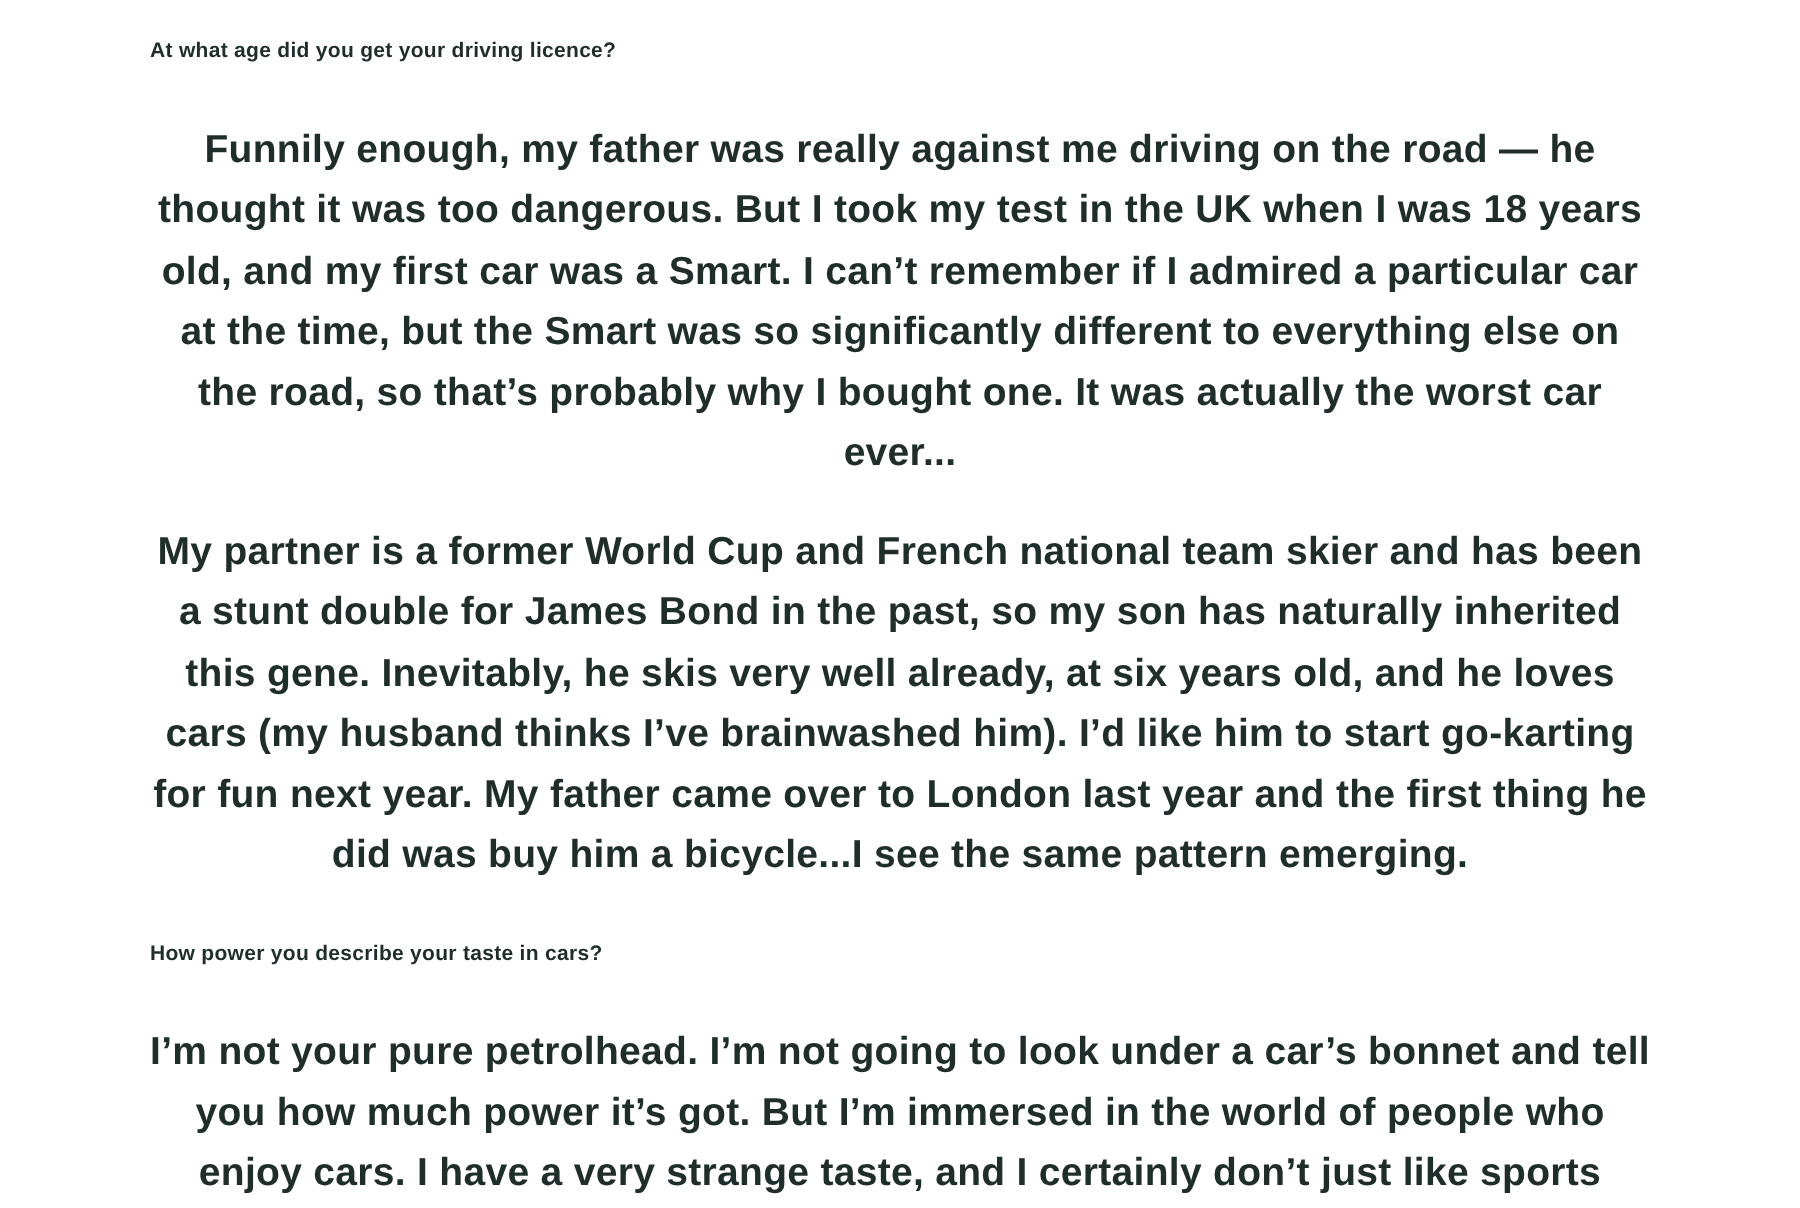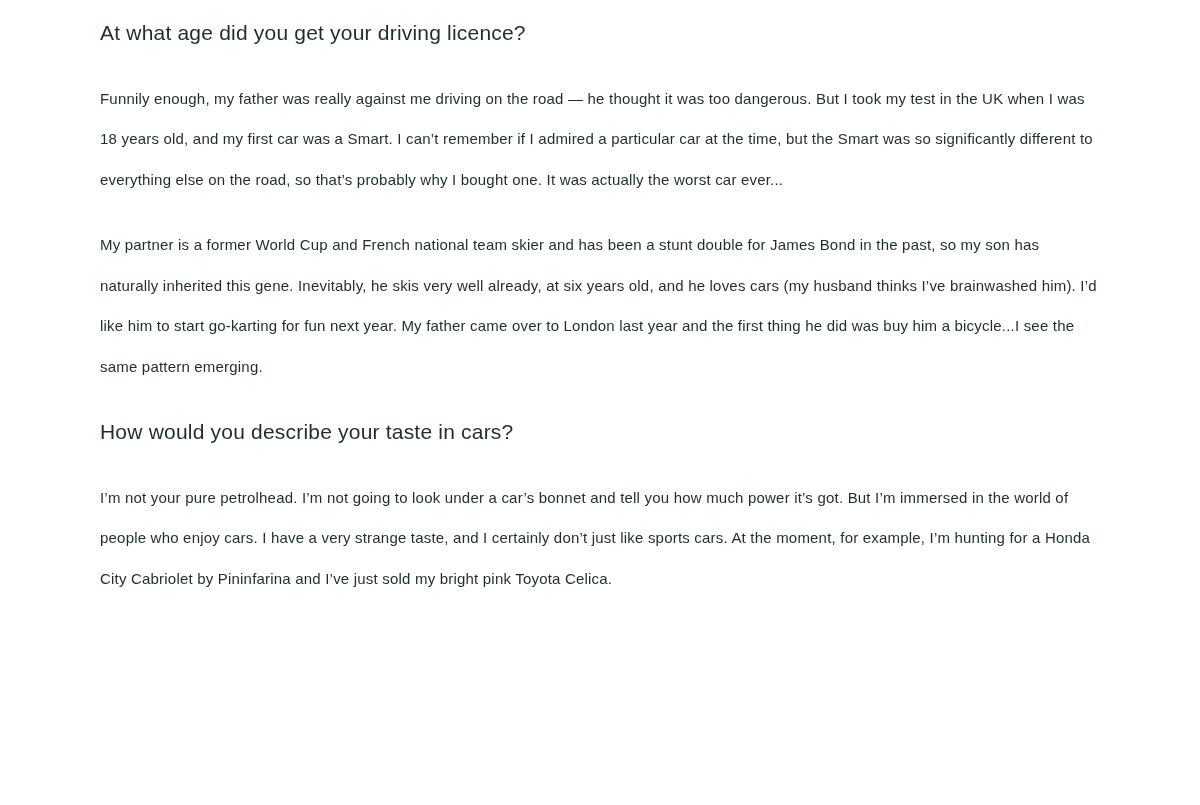--- a/index.html
+++ b/index.html
@@ -13,46 +13,47 @@
     overflow: hidden;
     font-family: "Liberation Sans", sans-serif;
     color: #1f2e2a;
   }
   .article {
     width: 1000px;
     margin: 0 auto;
     padding-top: 13px;
   }
   .qa-question {
-    font-size: 21px;
-    font-weight: 400;
+    font-size: 14px;
+    font-weight: 700;
     line-height: 40.5px;
     letter-spacing: 0.2px;
     margin: 0 0 25px 0;
   }
   .qa-answer {
-    font-size: 15px;
-    font-weight: 400;
+    font-size: 26px;
+    font-weight: 700;
     line-height: 40.5px;
     letter-spacing: 0.2px;
     margin: 0 0 25px 0;
+    text-align: center;
   }
 </style>
 </head>
 <body>
 
 <div class="article">
 
   <section>
     <h2 class="qa-question">At what age did you get your driving licence?</h2>
     <p class="qa-answer">Funnily enough, my father was really against me driving on the road — he thought it was too dangerous. But I took my test in the UK when I was 18 years old, and my first car was a Smart. I can’t remember if I admired a particular car at the time, but the Smart was so significantly different to everything else on the road, so that’s probably why I bought one. It was actually the worst car ever...</p>
   </section>
 
   <section>
     <p class="qa-answer">My partner is a former World Cup and French national team skier and has been a stunt double for James Bond in the past, so my son has naturally inherited this gene. Inevitably, he skis very well already, at six years old, and he loves cars (my husband thinks I’ve brainwashed him). I’d like him to start go-karting for fun next year. My father came over to London last year and the first thing he did was buy him a bicycle...I see the same pattern emerging.</p>
   </section>
 
   <section>
-    <h2 class="qa-question">How would you describe your taste in cars?</h2>
+    <h2 class="qa-question">How power you describe your taste in cars?</h2>
     <p class="qa-answer">I’m not your pure petrolhead. I’m not going to look under a car’s bonnet and tell you how much power it’s got. But I’m immersed in the world of people who enjoy cars. I have a very strange taste, and I certainly don’t just like sports cars. At the moment, for example, I’m hunting for a Honda City Cabriolet by Pininfarina and I’ve just sold my bright pink Toyota Celica.</p>
   </section>
 
 </div>
 
 </body></html>

